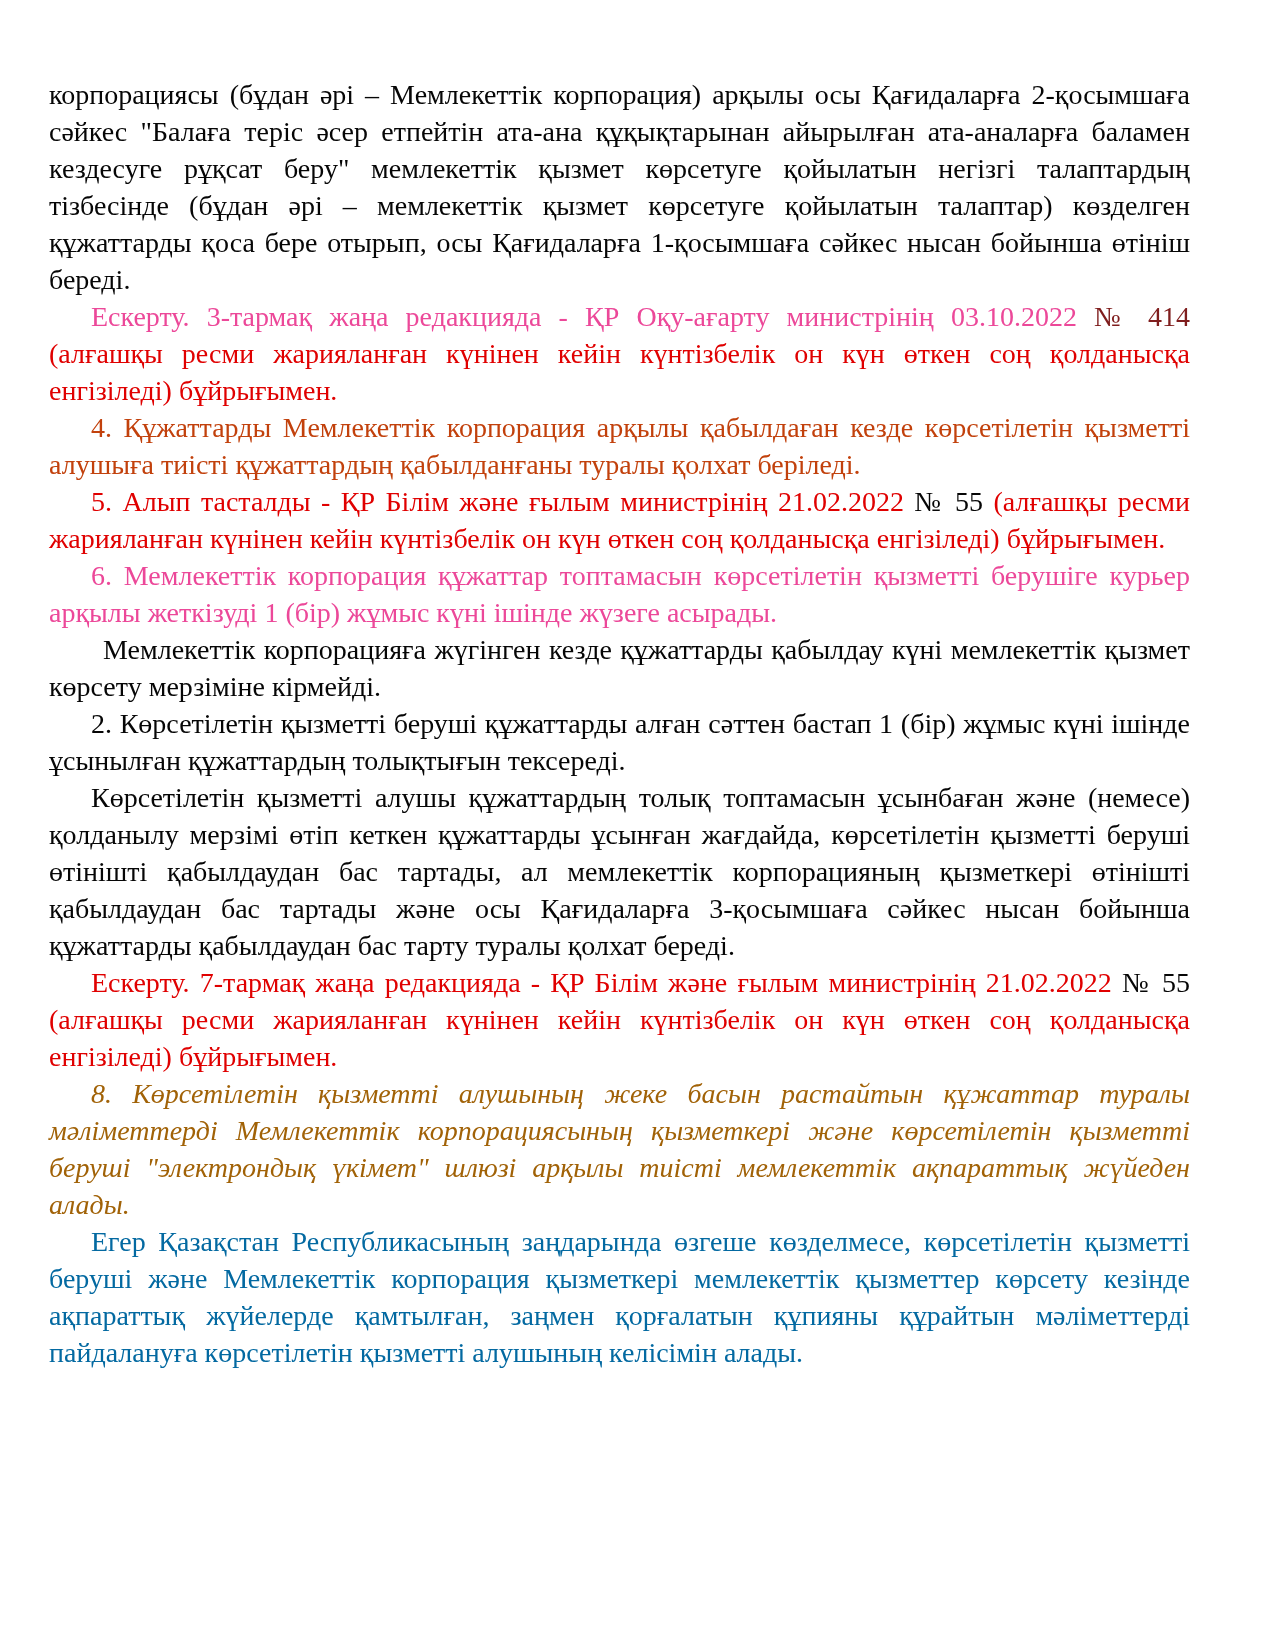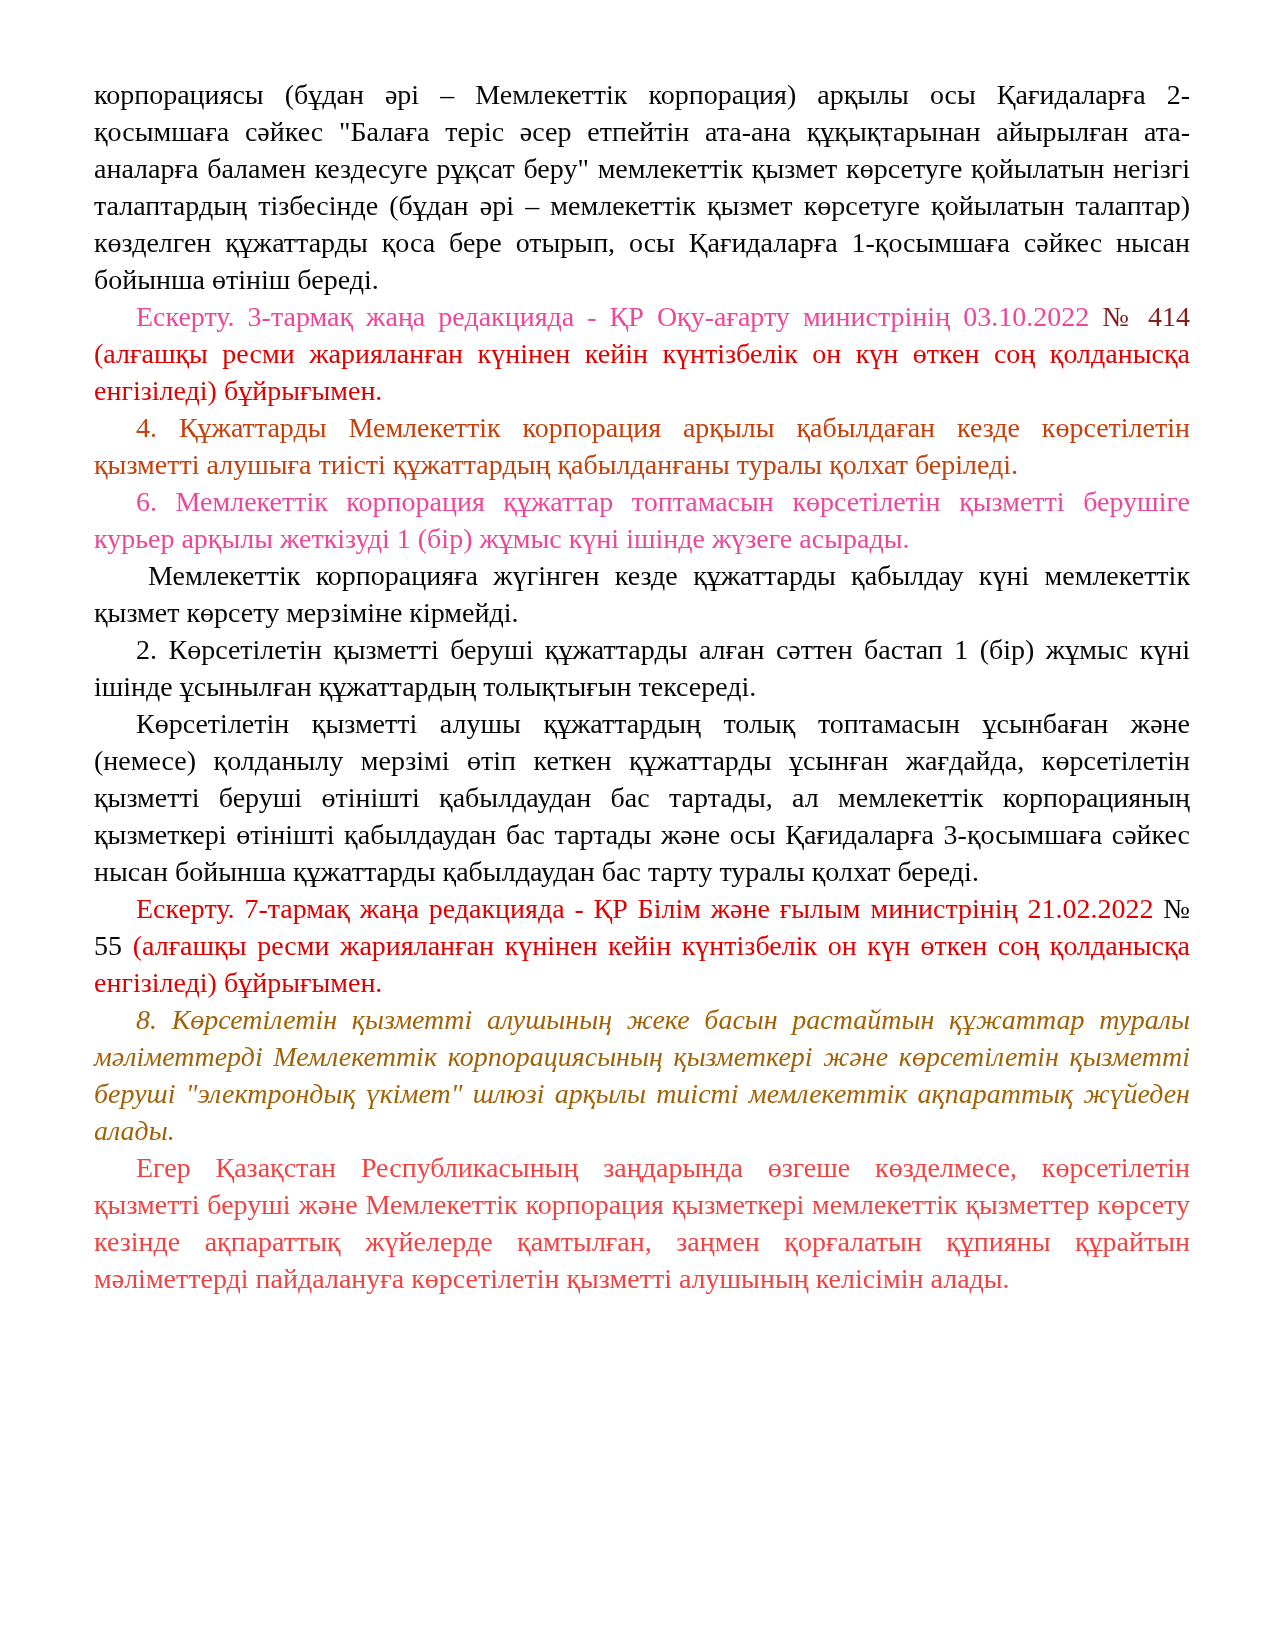--- a/index.html
+++ b/index.html
@@ -7,21 +7,21 @@
     padding: 0;
     background: #ffffff;
   }
   .page {
     position: relative;
     width: 1275px;
     height: 1650px;
     margin: 0 auto;
     background: #ffffff;
     box-sizing: border-box;
-    padding: 76px 85px 0 94px;
+    padding: 76px 85px 0 49px;
     overflow: hidden;
   }
   .document-body {
     font-family: "Liberation Serif", "DejaVu Serif", serif;
     font-size: 28px;
     line-height: 37px;
     color: #060606;
     text-align: justify;
   }
   .document-body p.para {
@@ -34,21 +34,22 @@
   .run-red {  }
 </style>
 </head>
 <body>
 
 <div class="page">
   <div class="document-body">
       <p class="para"><span style="color: rgb(6, 6, 6);">корпорациясы (бұдан әрі – Мемлекеттік корпорация) арқылы осы Қағидаларға 2-қосымшаға сәйкес "Балаға теріс әсер етпейтін ата-ана құқықтарынан айырылған ата-аналарға баламен кездесуге рұқсат беру" мемлекеттік қызмет көрсетуге қойылатын негізгі талаптардың тізбесінде (бұдан әрі – мемлекеттік қызмет көрсетуге қойылатын талаптар) көзделген құжаттарды қоса бере отырып, осы Қағидаларға 1-қосымшаға сәйкес нысан бойынша өтініш береді.</span></p>
       <p class="para indent"><span class="run-red" style="color: #ec4899;">Ескерту. 3-тармақ жаңа редакцияда - ҚР Оқу-ағарту министрінің 03.10.2022 </span><span style="color: #7f1d1d;">№ 414 </span><span class="run-red" style="color: rgb(224, 0, 0);">(алғашқы ресми жарияланған күнінен кейін күнтізбелік он күн өткен соң қолданысқа енгізіледі) бұйрығымен.</span></p>
       <p class="para indent"><span style="color: #c2410c;">4. Құжаттарды Мемлекеттік корпорация арқылы қабылдаған кезде көрсетілетін қызметті алушыға тиісті құжаттардың қабылданғаны туралы қолхат беріледі.</span></p>
+      <p class="para indent"><span class="run-red" style="color: rgb(224, 0, 0);">5. Алып тасталды - ҚР Білім және ғылым министрінің 21.02.2022 </span><span style="color: rgb(6, 6, 6);">№ 55 </span><span class="run-red" style="color: rgb(224, 0, 0);">(алғашқы ресми жарияланған күнінен кейін күнтізбелік он күн өткен соң қолданысқа енгізіледі) бұйрығымен.</span></p>
       <p class="para indent"><span style="color: #ec4899;">6. Мемлекеттік корпорация құжаттар топтамасын көрсетілетін қызметті берушіге курьер арқылы жеткізуді 1 (бір) жұмыс күні ішінде жүзеге асырады.</span></p>
       <p class="para indent"><span style="color: rgb(6, 6, 6); margin-left: 12px;">Мемлекеттік корпорацияға жүгінген кезде құжаттарды қабылдау күні мемлекеттік қызмет көрсету мерзіміне кірмейді.</span></p>
       <p class="para indent"><span style="color: rgb(6, 6, 6);">2. Көрсетілетін қызметті беруші құжаттарды алған сәттен бастап 1 (бір) жұмыс күні ішінде ұсынылған құжаттардың толықтығын тексереді.</span></p>
       <p class="para indent"><span style="color: rgb(6, 6, 6);">Көрсетілетін қызметті алушы құжаттардың толық топтамасын ұсынбаған және (немесе) қолданылу мерзімі өтіп кеткен құжаттарды ұсынған жағдайда, көрсетілетін қызметті беруші өтінішті қабылдаудан бас тартады, ал мемлекеттік корпорацияның қызметкері өтінішті қабылдаудан бас тартады және осы Қағидаларға 3-қосымшаға сәйкес нысан бойынша құжаттарды қабылдаудан бас тарту туралы қолхат береді.</span></p>
       <p class="para indent"><span class="run-red" style="color: rgb(224, 0, 0);">Ескерту. 7-тармақ жаңа редакцияда - ҚР Білім және ғылым министрінің 21.02.2022 </span><span style="color: rgb(6, 6, 6);">№ 55 </span><span class="run-red" style="color: rgb(224, 0, 0);">(алғашқы ресми жарияланған күнінен кейін күнтізбелік он күн өткен соң қолданысқа енгізіледі) бұйрығымен.</span></p>
       <p class="para indent"><span style="color: #a16207; font-style: italic;">8. Көрсетілетін қызметті алушының жеке басын растайтын құжаттар туралы мәліметтерді Мемлекеттік корпорациясының қызметкері және көрсетілетін қызметті беруші "электрондық үкімет" шлюзі арқылы тиісті мемлекеттік ақпараттық жүйеден алады.</span></p>
-      <p class="para indent"><span style="color: #ef4444;">Егер Қазақстан Республикасының заңдарында өзгеше көзделмесе, көрсетілетін қызметті беруші және Мемлекеттік корпорация қызметкері мемлекеттік қызметтер көрсету кезінде ақпараттық жүйелерде қамтылған, заңмен қорғалатын құпияны құрайтын мәліметтерді пайдалануға көрсетілетін қызметті алушының келісімін алады.</span></p>
+      <p class="para indent"><span style="color: #0369a1;">Егер Қазақстан Республикасының заңдарында өзгеше көзделмесе, көрсетілетін қызметті беруші және Мемлекеттік корпорация қызметкері мемлекеттік қызметтер көрсету кезінде ақпараттық жүйелерде қамтылған, заңмен қорғалатын құпияны құрайтын мәліметтерді пайдалануға көрсетілетін қызметті алушының келісімін алады.</span></p>
     </div>
 </div>
 
 </body></html>

